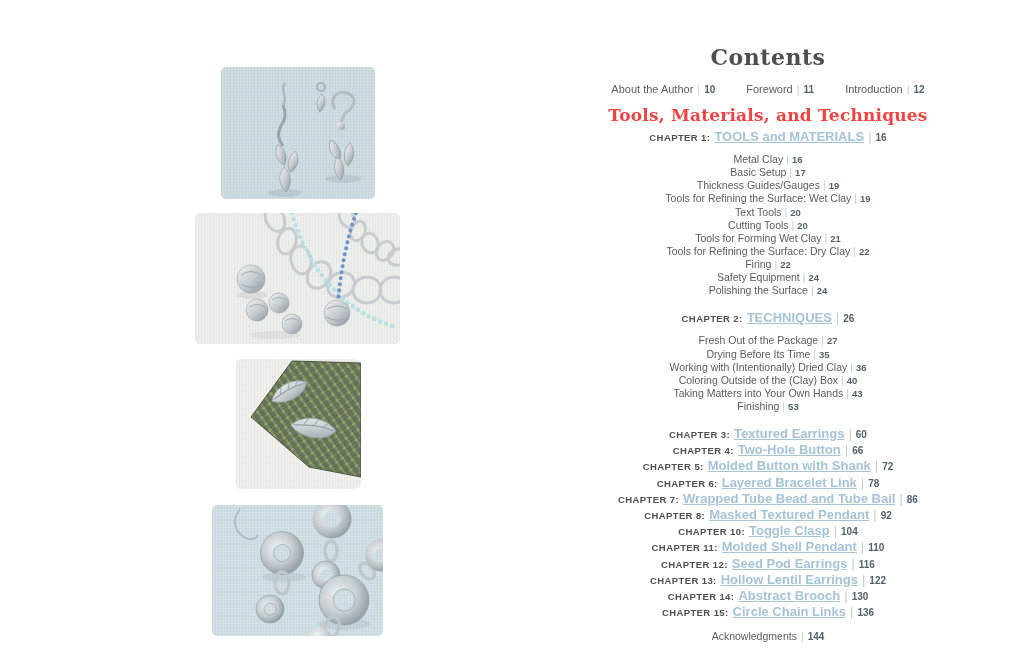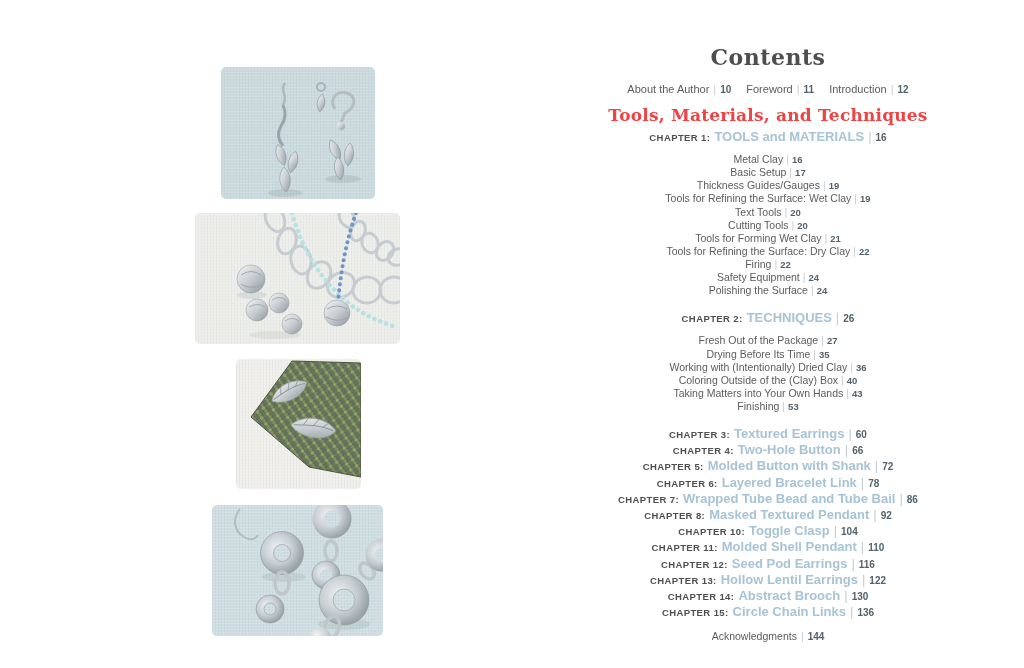--- a/index.html
+++ b/index.html
@@ -35,42 +35,42 @@
     text-align:center;
   }
   .contents-title {
     font-family:"DejaVu Serif", serif;
     font-size:22px; font-weight:600;
     letter-spacing:.5px;
     color:#4e4e4e;
     margin:0 0 13px 0;
   }
   .front-matter {
-    display:flex; justify-content:center; gap:15px;
+    display:flex; justify-content:center; gap:31px;
     font-size:11px; line-height:12px;
     margin-bottom:7px;
     white-space:nowrap;
   }
   .sep { color:#c3cdd3; margin:0 4px; font-weight:400; }
   .page-num { color:#54626c; font-weight:700; font-size:10px; }
   .entry-label { color:#5c5c5c; }
 
   .section-heading {
     font-family:"DejaVu Serif", serif;
     font-size:17px; font-weight:700;
     color:#ef4444;
     letter-spacing:.2px;
     margin:9px 0 4px 0;
   }
   .chapter-line { font-size:13px; line-height:15.2px; white-space:nowrap; }
   .chapter-label {
     font-size:9.5px; font-weight:700; letter-spacing:.4px;
     color:#4f4f4f; margin-right:4px;
   }
-  .chapter-title { color:#a7c3d6; font-weight:700; }
+  .chapter-title { color:#a7c3d6; font-weight:700;text-decoration:underline; }
   .sub-list { font-size:10.5px; line-height:12.1px; margin:8px 0 13px 0; }
   .sub-line { white-space:nowrap; }
   .sub-line .sep { margin:0 3px; }
   .sub-line .page-num { font-size:9.5px; }
   .chapter-block + .chapter-block { margin-top:0; }
 
   .back-matter {
     margin-top:10px;
     font-size:10.5px;
   }

